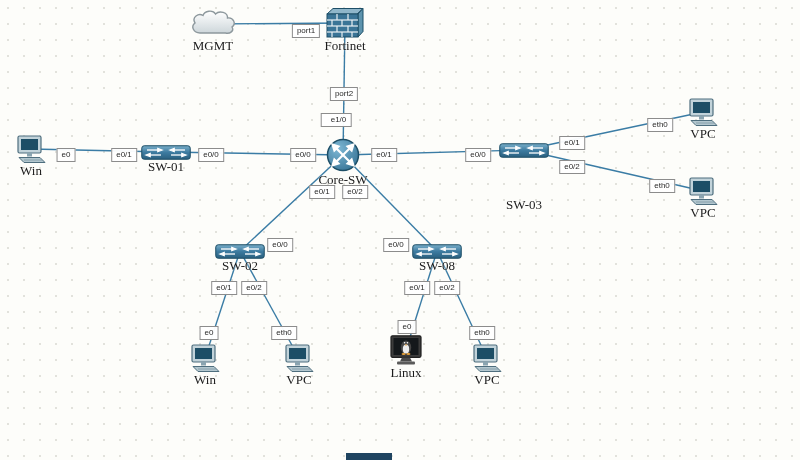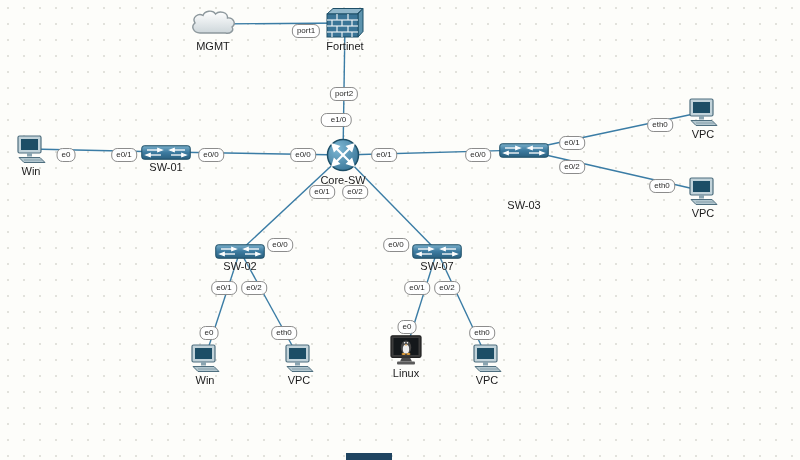--- a/index.html
+++ b/index.html
@@ -15,32 +15,33 @@
     overflow: hidden;
   }
 
   #links { position: absolute; left: 0; top: 0; width: 800px; height: 460px; z-index: 1; }
 
   .node { position: absolute; z-index: 3; line-height: 0; }
   .node svg { display: block; }
 
   .node-label {
     position: absolute; z-index: 4;
-    font-size: 11px; line-height: 10px; color: #1b1b1b;
+    font-size: 13px; line-height: 10px; color: #1b1b1b;
     white-space: nowrap; transform: translateX(-50%);
     text-shadow: 0 0 2px #ffffff;
+    font-family: Liberation Serif, serif;
   }
 
   .pill {
     position: absolute; z-index: 5;
     transform: translate(-50%, -50%);
     font-size: 8px; line-height: 8px;
     padding: 2px 4px;
     border: 1px solid #8c8c8c;
-    border-radius: 6px;
+    border-radius: 0;
     background: rgba(255,255,255,0.96);
     color: #2b2b2b;
     white-space: nowrap;
   }
 
   .watermark {
     position: absolute; z-index: 6;
     left: 400px; top: 412px;
     transform: translateX(-50%);
     font-size: 30px; line-height: 36px;
@@ -215,21 +216,21 @@
             <polygon points="21,5 16.8,3.4 16.8,6.6"></polygon>
         <line x1="32.5" y1="5" x2="44" y2="5"></line>
             <polygon points="29,5 33.2,3.4 33.2,6.6"></polygon>
         <line x1="8.5" y1="10" x2="20" y2="10"></line>
             <polygon points="5,10 9.2,8.4 9.2,11.6"></polygon>
         <line x1="30" y1="10" x2="41.5" y2="10"></line>
             <polygon points="45,10 40.8,8.4 40.8,11.6"></polygon>
       </g>
     </svg>
       </div>
-      <div class="node-label" style="left: 437px; top: 260.5px;">SW-07</div>
+      <div class="node-label" style="left: 437px; top: 260.5px;">SW-08</div>
       <div class="node" style="left: 15px; top: 134.5px;">
     <svg width="32" height="29" viewBox="0 0 32 29" xmlns="http://www.w3.org/2000/svg">
       <rect x="3" y="1" width="23" height="17" rx="1.5" fill="#c2d3da" stroke="#4e6e7e" stroke-width="1.2"></rect>
       <rect x="6" y="4" width="17" height="11" fill="#1d4e66"></rect>
       <rect x="12" y="18" width="5" height="3.5" fill="#8aa4b0"></rect>
       <polygon points="4,22.5 25,22.5 30,27.5 9,27.5" fill="#b3c7cf" stroke="#4e6e7e" stroke-width="1"></polygon>
       <line x1="9" y1="25" x2="27" y2="25" stroke="#7d97a2" stroke-width="0.8"></line>
     </svg>
       </div>
       <div class="node-label" style="left: 31px; top: 165.5px;">Win</div>

